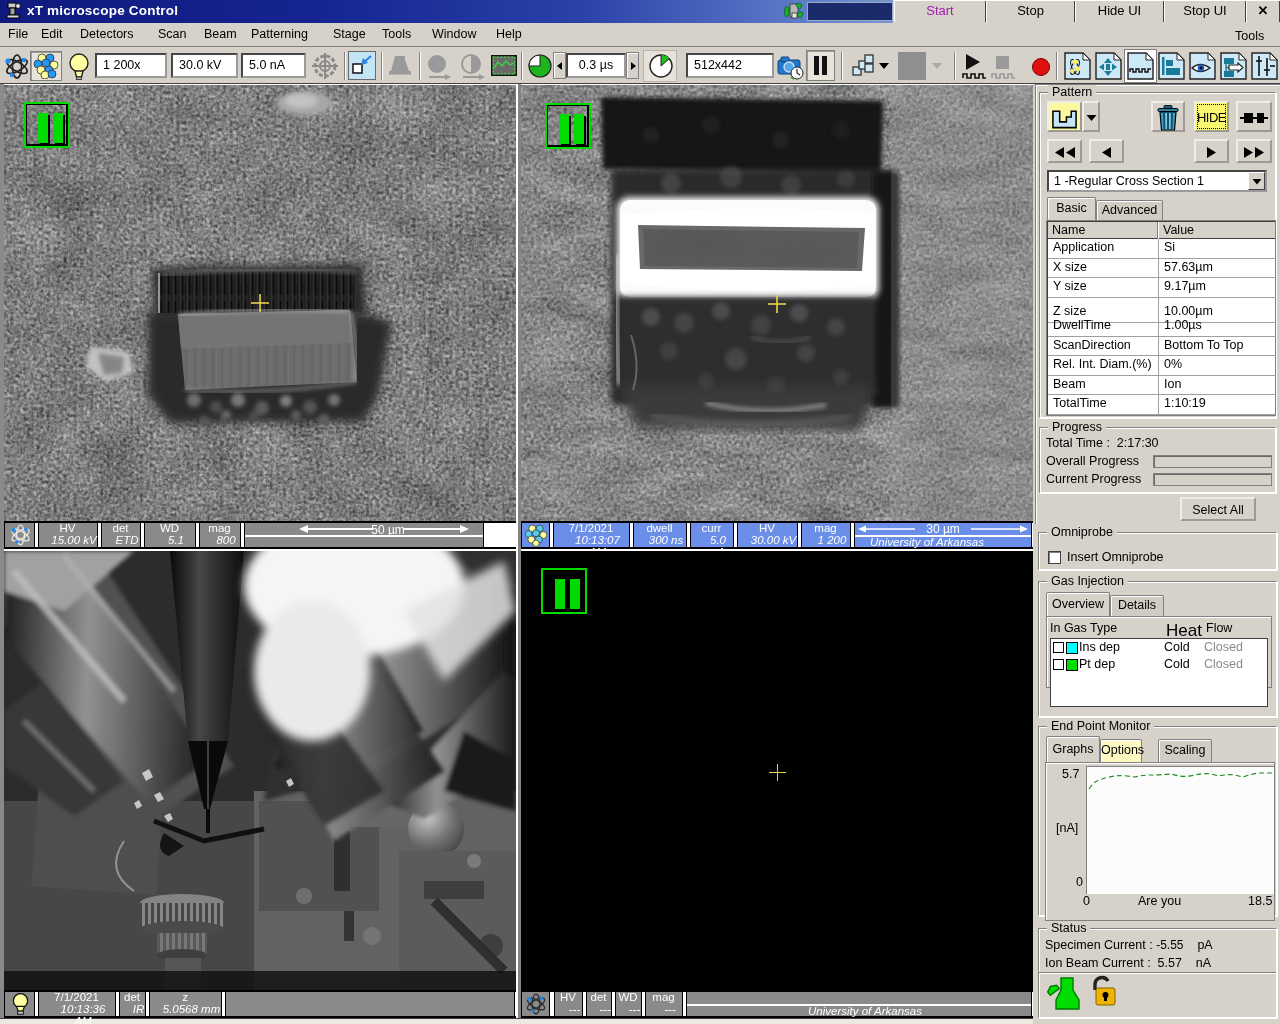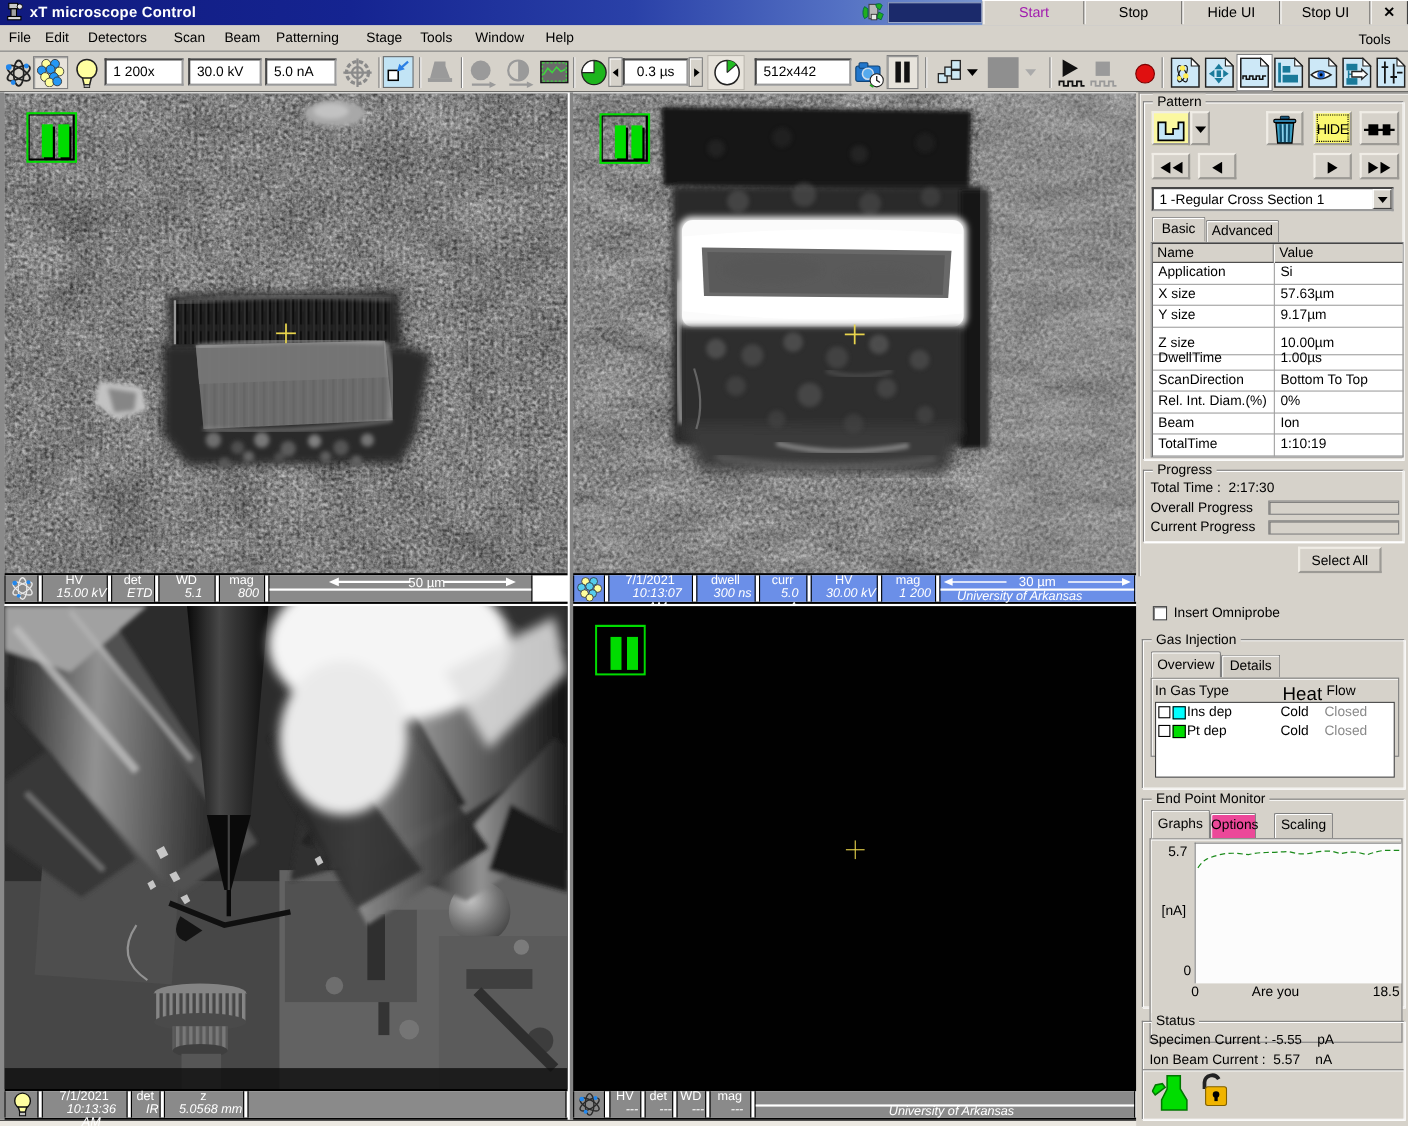--- a/index.html
+++ b/index.html
@@ -953,20 +953,23 @@
     <div class="abs" style="left:13px;top:352px;font-size:12.5px;">Total Time :&nbsp; 2:17:30</div>
     <div class="abs" style="left:13px;top:370px;font-size:12.5px;">Overall Progress</div>
     <div class="abs" style="left:120px;top:371px;width:119px;height:13px;border:1px solid #808080;box-shadow:inset 1px 1px 0 #6a6a6a;background:#d6d2ca;"></div>
     <div class="abs" style="left:13px;top:388px;font-size:12.5px;">Current Progress</div>
     <div class="abs" style="left:120px;top:389px;width:119px;height:13px;border:1px solid #808080;box-shadow:inset 1px 1px 0 #6a6a6a;background:#d6d2ca;"></div>
 
     <div class="btn" style="left:147px;top:413px;width:76px;height:24px;font-size:12.5px;">
         <div style="margin-top:4px;">Select All</div>
       </div>
 
+    <div class="grp" style="left:5px;top:448px;width:239px;height:38px;">
+        <div class="grplab">Omniprobe</div>
+      </div>
     <div class="abs" style="left:15px;top:467px;width:13px;height:13px;background:#fff;border:1px solid #404040;box-shadow:inset 1px 1px 0 #808080;"></div>
     <div class="abs" style="left:34px;top:466px;font-size:12.5px;">Insert Omniprobe</div>
 
     <div class="grp" style="left:5px;top:497px;width:239px;height:136px;">
         <div class="grplab">Gas Injection</div>
       </div>
     <div class="tab" style="left:13px;top:508px;width:64px;height:24px;z-index:2;">
         <div style="margin-top:4px;">Overview</div>
       </div>
     <div class="tab" style="left:77px;top:511px;width:54px;height:21px;background:#d0ccc4;">
@@ -989,27 +992,27 @@
         <div class="abs" style="left:153px;top:18px;font-size:12.5px;color:#8a8a8a;">Closed</div>
       </div>
     </div>
 
     <div class="grp" style="left:5px;top:642px;width:239px;height:190px;">
         <div class="grplab">End Point Monitor</div>
       </div>
     <div class="tab" style="left:13px;top:652px;width:54px;height:26px;z-index:2;">
         <div style="margin-top:5px;">Graphs</div>
       </div>
-    <div class="tab" style="left:67px;top:655px;width:42px;height:23px;background:#ec4899;">
+    <div class="tab" style="left:67px;top:655px;width:42px;height:23px;background:#fef9c3;">
         <div style="margin-top:3px;">Options</div>
       </div>
     <div class="tab" style="left:125px;top:655px;width:54px;height:23px;background:#d0ccc4;">
         <div style="margin-top:3px;">Scaling</div>
       </div>
-    <div class="abs" style="left:12px;top:678px;width:230px;height:186px;border:1px solid #808080;box-shadow:inset 1px 1px 0 #fff;background:#d6d2ca;">
+    <div class="abs" style="left:12px;top:678px;width:230px;height:159px;border:1px solid #808080;box-shadow:inset 1px 1px 0 #fff;background:#d6d2ca;">
       <div class="abs" style="left:40px;top:3px;width:188px;height:128px;background:#fcfcfc;border-top:1px solid #808080;border-left:1px solid #808080;">
         <svg width="188" height="128" viewBox="0 0 188 128">
           <path d="M2 22 Q6 16 10 14 T22 10 T40 9 L48 10 Q56 8 64 8 T84 7 L92 9 Q100 10 108 8 T124 7 L132 9 Q140 7 148 8 L156 10 Q164 7 172 6 L186 6" fill="none" stroke="#1a8a1a" stroke-width="1.1" stroke-dasharray="5 3"></path>
         </svg>
       </div>
       <div class="abs" style="left:16px;top:4px;font-size:12.5px;">5.7</div>
       <div class="abs" style="left:10px;top:58px;font-size:12.5px;">[nA]</div>
       <div class="abs" style="left:30px;top:112px;font-size:12.5px;">0</div>
       <div class="abs" style="left:37px;top:131px;font-size:12.5px;">0</div>
       <div class="abs" style="left:92px;top:131px;font-size:12.5px;">Are you</div>

